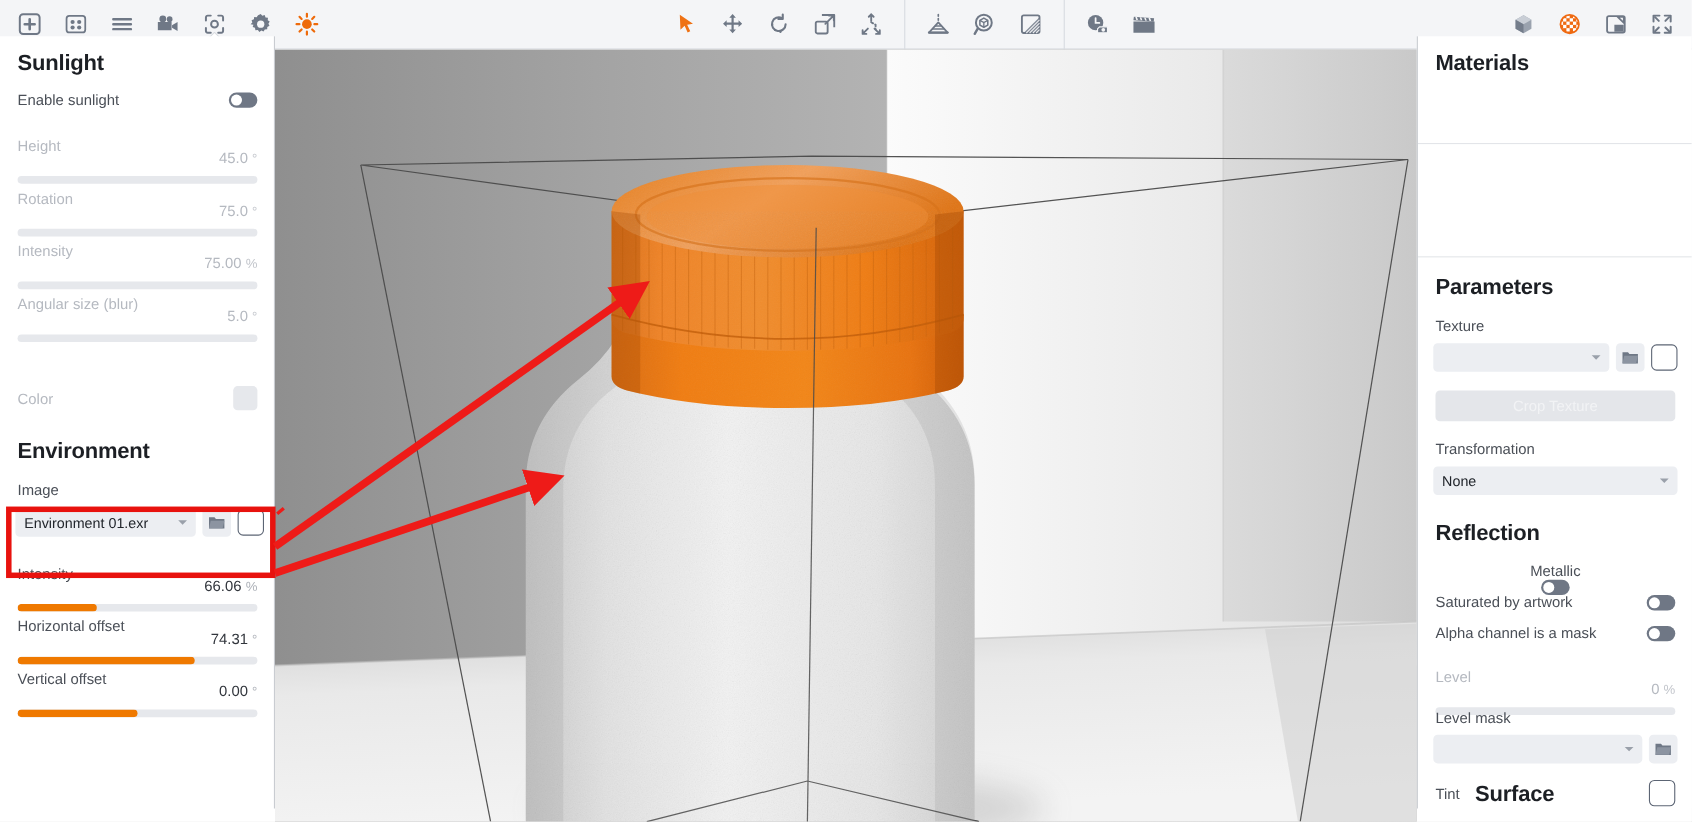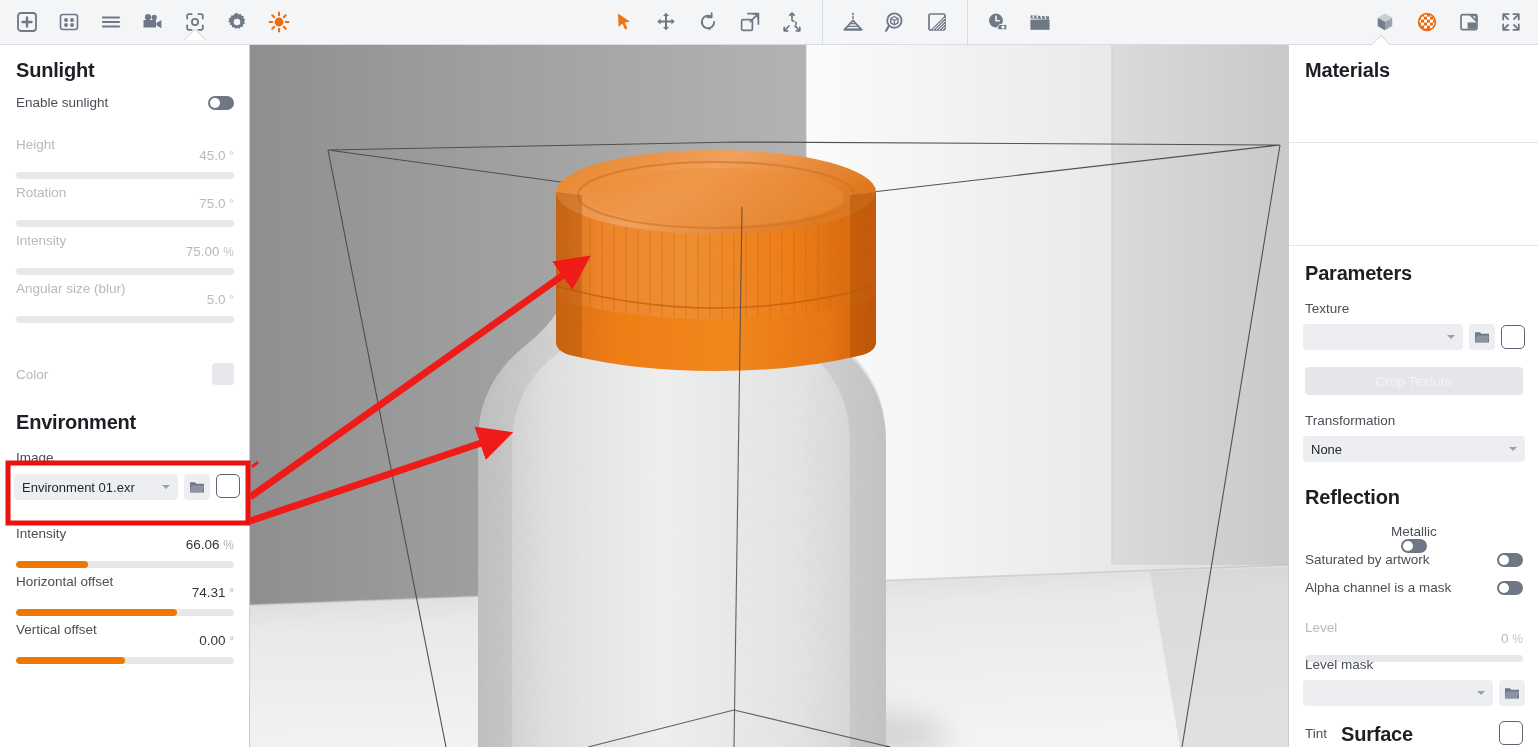--- a/index.html
+++ b/index.html
@@ -53,21 +53,21 @@
     width: 15px; height: 15px;
     background: #fff;
     border-left: 1px solid #d8dbe0;
     border-top: 1px solid #d8dbe0;
     transform: rotate(45deg);
   }
 
   
   .panel {
     position: absolute;
-    top: 45px;
+    top: 33px;
     height: 702px;
     background: #ffffff;
     overflow: hidden;
   }
   #left-panel { left: 0; width: 250px; border-right: 1px solid #c9ccd1; }
   #right-panel { right: 0; width: 250px; border-left: 1px solid #c9ccd1; }
 
   .panel-h1 {
     font-size: 20px;
     font-weight: bold;
@@ -647,21 +647,21 @@
 
     <div class="row" style="position:absolute;left:16px;top:318px;width:218px;">
       <span class="lbl dim">Color</span>
       <span class="swatch"></span>
     </div>
 
     <div class="panel-h1" style="position:absolute;left:16px;top:366px;">Environment</div>
 
     <div class="lbl" style="position:absolute;left:16px;top:405px;">Image</div>
 
-    <div style="position:absolute;left:14px;top:429px;width:258px;display:flex;gap:6px;">
+    <div style="position:absolute;left:14px;top:429px;width:258px;display:flex;align-items:center;gap:6px;">
       <div class="dropdown" style="width:164px;">
         <span class="dd-text">Environment 01.exr</span>
         <span class="dd-arrow"></span>
       </div>
       <div class="folder-btn">
         <svg width="16" height="14" viewBox="0 0 16 14">
           <path d="M1 2.2h5l1.3 1.6H15v8.6H1z" fill="#6f7886"></path>
           <path d="M2.6 5.4H15l-1.6 6.8H1z" fill="#8c94a1"></path>
         </svg>
       </div>

